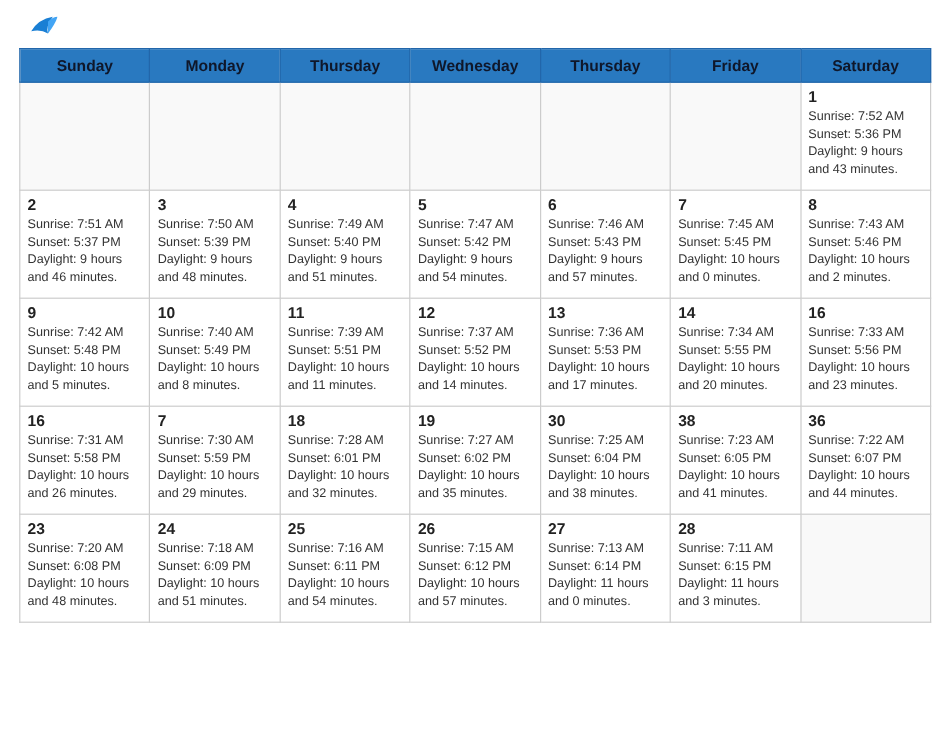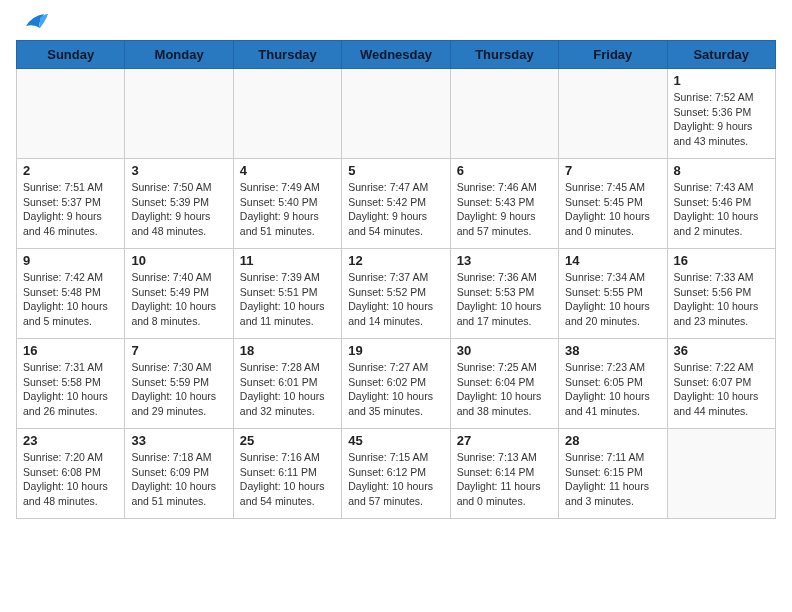--- a/index.html
+++ b/index.html
@@ -219,29 +219,29 @@
           <div class="day-num">36</div>
           <div class="day-info">Sunrise: 7:22 AM<br>Sunset: 6:07 PM<br>Daylight: 10 hours and 44 minutes.</div>
         </td>
       </tr>
       <tr>
         <td>
           <div class="day-num">23</div>
           <div class="day-info">Sunrise: 7:20 AM<br>Sunset: 6:08 PM<br>Daylight: 10 hours and 48 minutes.</div>
         </td>
         <td>
-          <div class="day-num">33</div>
+          <div class="day-num">24</div>
           <div class="day-info">Sunrise: 7:18 AM<br>Sunset: 6:09 PM<br>Daylight: 10 hours and 51 minutes.</div>
         </td>
         <td>
           <div class="day-num">25</div>
           <div class="day-info">Sunrise: 7:16 AM<br>Sunset: 6:11 PM<br>Daylight: 10 hours and 54 minutes.</div>
         </td>
         <td>
-          <div class="day-num">45</div>
+          <div class="day-num">26</div>
           <div class="day-info">Sunrise: 7:15 AM<br>Sunset: 6:12 PM<br>Daylight: 10 hours and 57 minutes.</div>
         </td>
         <td>
           <div class="day-num">27</div>
           <div class="day-info">Sunrise: 7:13 AM<br>Sunset: 6:14 PM<br>Daylight: 11 hours and 0 minutes.</div>
         </td>
         <td>
           <div class="day-num">28</div>
           <div class="day-info">Sunrise: 7:11 AM<br>Sunset: 6:15 PM<br>Daylight: 11 hours and 3 minutes.</div>
         </td>

